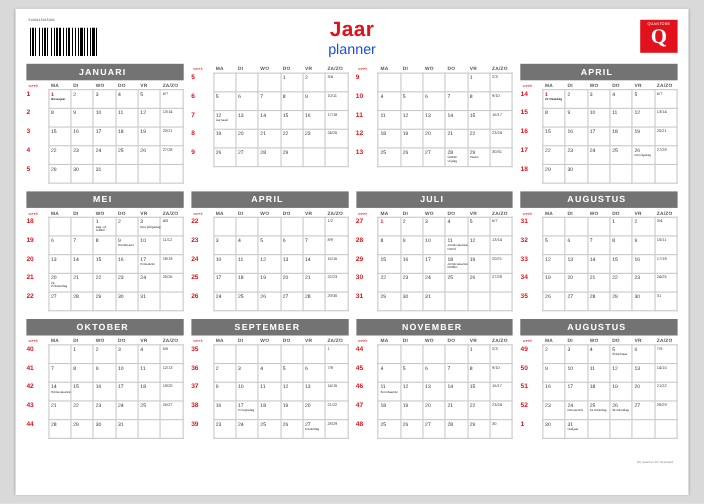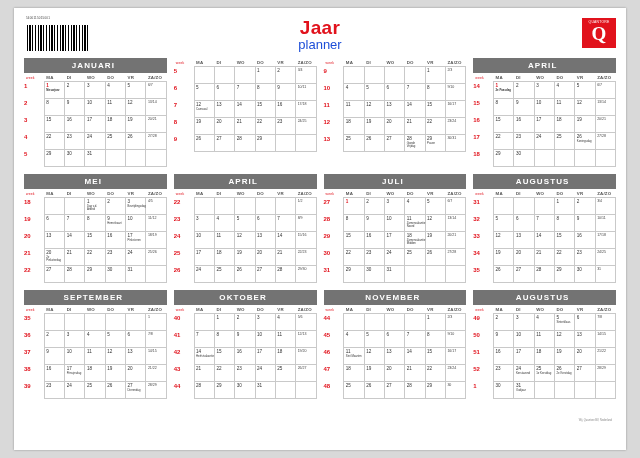--- a/index.html
+++ b/index.html
@@ -1068,244 +1068,244 @@
               </td>
               <td>
                 <span class="num">30</span>
               </td>
               <td class="wend">31</td>
             </tr>
           </tbody>
         </table>
       </div>
       <div class="month">
-        <div class="month-name">SEPTEMBER</div>
+        <div class="month-name">OKTOBER</div>
         <table class="cal">
           <thead>
             <tr>
               <th class="wk">week</th>
               <th>MA</th>
               <th>DI</th>
               <th>WO</th>
               <th>DO</th>
               <th>VR</th>
               <th class="we">ZA/ZO</th>
             </tr>
           </thead>
           <tbody>
             <tr>
-              <td class="wknum">35</td>
-              <td>
-                <span class="num"></span>
-              </td>
-              <td>
-                <span class="num"></span>
-              </td>
-              <td>
-                <span class="num"></span>
-              </td>
-              <td>
-                <span class="num"></span>
-              </td>
-              <td>
-                <span class="num"></span>
-              </td>
-              <td class="wend">1</td>
-            </tr>
-            <tr>
-              <td class="wknum">36</td>
+              <td class="wknum">40</td>
+              <td>
+                <span class="num"></span>
+              </td>
+              <td>
+                <span class="num">1</span>
+              </td>
               <td>
                 <span class="num">2</span>
               </td>
               <td>
                 <span class="num">3</span>
               </td>
               <td>
                 <span class="num">4</span>
               </td>
-              <td>
-                <span class="num">5</span>
-              </td>
-              <td>
-                <span class="num">6</span>
-              </td>
-              <td class="wend">7/8</td>
-            </tr>
-            <tr>
-              <td class="wknum">37</td>
+              <td class="wend">5/6</td>
+            </tr>
+            <tr>
+              <td class="wknum">41</td>
+              <td>
+                <span class="num">7</span>
+              </td>
+              <td>
+                <span class="num">8</span>
+              </td>
               <td>
                 <span class="num">9</span>
               </td>
               <td>
                 <span class="num">10</span>
               </td>
               <td>
                 <span class="num">11</span>
               </td>
-              <td>
-                <span class="num">12</span>
-              </td>
-              <td>
-                <span class="num">13</span>
-              </td>
-              <td class="wend">14/15</td>
-            </tr>
-            <tr>
-              <td class="wknum">38</td>
+              <td class="wend">12/13</td>
+            </tr>
+            <tr>
+              <td class="wknum">42</td>
+              <td>
+                <span class="num">14</span>
+                <span class="note">Herfstvakantie</span>
+              </td>
+              <td>
+                <span class="num">15</span>
+              </td>
               <td>
                 <span class="num">16</span>
               </td>
               <td>
                 <span class="num">17</span>
-                <span class="note">Prinsjesdag</span>
               </td>
               <td>
                 <span class="num">18</span>
               </td>
-              <td>
-                <span class="num">19</span>
-              </td>
-              <td>
-                <span class="num">20</span>
-              </td>
-              <td class="wend">21/22</td>
-            </tr>
-            <tr>
-              <td class="wknum">39</td>
+              <td class="wend">19/20</td>
+            </tr>
+            <tr>
+              <td class="wknum">43</td>
+              <td>
+                <span class="num">21</span>
+              </td>
+              <td>
+                <span class="num">22</span>
+              </td>
               <td>
                 <span class="num">23</span>
               </td>
               <td>
                 <span class="num">24</span>
               </td>
               <td>
                 <span class="num">25</span>
               </td>
-              <td>
-                <span class="num">26</span>
-              </td>
-              <td>
-                <span class="num">27</span>
-                <span class="note">Dierendag</span>
-              </td>
-              <td class="wend">28/29</td>
+              <td class="wend">26/27</td>
+            </tr>
+            <tr>
+              <td class="wknum">44</td>
+              <td>
+                <span class="num">28</span>
+              </td>
+              <td>
+                <span class="num">29</span>
+              </td>
+              <td>
+                <span class="num">30</span>
+              </td>
+              <td>
+                <span class="num">31</span>
+              </td>
+              <td>
+                <span class="num"></span>
+              </td>
+              <td class="wend"></td>
             </tr>
           </tbody>
         </table>
       </div>
       <div class="month">
-        <div class="month-name">OKTOBER</div>
+        <div class="month-name">SEPTEMBER</div>
         <table class="cal">
           <thead>
             <tr>
               <th class="wk">week</th>
               <th>MA</th>
               <th>DI</th>
               <th>WO</th>
               <th>DO</th>
               <th>VR</th>
               <th class="we">ZA/ZO</th>
             </tr>
           </thead>
           <tbody>
             <tr>
-              <td class="wknum">40</td>
-              <td>
-                <span class="num"></span>
-              </td>
-              <td>
-                <span class="num">1</span>
-              </td>
+              <td class="wknum">35</td>
+              <td>
+                <span class="num"></span>
+              </td>
+              <td>
+                <span class="num"></span>
+              </td>
+              <td>
+                <span class="num"></span>
+              </td>
+              <td>
+                <span class="num"></span>
+              </td>
+              <td>
+                <span class="num"></span>
+              </td>
+              <td class="wend">1</td>
+            </tr>
+            <tr>
+              <td class="wknum">36</td>
               <td>
                 <span class="num">2</span>
               </td>
               <td>
                 <span class="num">3</span>
               </td>
               <td>
                 <span class="num">4</span>
               </td>
-              <td class="wend">5/6</td>
-            </tr>
-            <tr>
-              <td class="wknum">41</td>
-              <td>
-                <span class="num">7</span>
-              </td>
-              <td>
-                <span class="num">8</span>
-              </td>
+              <td>
+                <span class="num">5</span>
+              </td>
+              <td>
+                <span class="num">6</span>
+              </td>
+              <td class="wend">7/8</td>
+            </tr>
+            <tr>
+              <td class="wknum">37</td>
               <td>
                 <span class="num">9</span>
               </td>
               <td>
                 <span class="num">10</span>
               </td>
               <td>
                 <span class="num">11</span>
               </td>
-              <td class="wend">12/13</td>
-            </tr>
-            <tr>
-              <td class="wknum">42</td>
-              <td>
-                <span class="num">14</span>
-                <span class="note">Herfstvakantie</span>
-              </td>
-              <td>
-                <span class="num">15</span>
-              </td>
+              <td>
+                <span class="num">12</span>
+              </td>
+              <td>
+                <span class="num">13</span>
+              </td>
+              <td class="wend">14/15</td>
+            </tr>
+            <tr>
+              <td class="wknum">38</td>
               <td>
                 <span class="num">16</span>
               </td>
               <td>
                 <span class="num">17</span>
+                <span class="note">Prinsjesdag</span>
               </td>
               <td>
                 <span class="num">18</span>
               </td>
-              <td class="wend">19/20</td>
-            </tr>
-            <tr>
-              <td class="wknum">43</td>
-              <td>
-                <span class="num">21</span>
-              </td>
-              <td>
-                <span class="num">22</span>
-              </td>
+              <td>
+                <span class="num">19</span>
+              </td>
+              <td>
+                <span class="num">20</span>
+              </td>
+              <td class="wend">21/22</td>
+            </tr>
+            <tr>
+              <td class="wknum">39</td>
               <td>
                 <span class="num">23</span>
               </td>
               <td>
                 <span class="num">24</span>
               </td>
               <td>
                 <span class="num">25</span>
               </td>
-              <td class="wend">26/27</td>
-            </tr>
-            <tr>
-              <td class="wknum">44</td>
-              <td>
-                <span class="num">28</span>
-              </td>
-              <td>
-                <span class="num">29</span>
-              </td>
-              <td>
-                <span class="num">30</span>
-              </td>
-              <td>
-                <span class="num">31</span>
-              </td>
-              <td>
-                <span class="num"></span>
-              </td>
-              <td class="wend"></td>
+              <td>
+                <span class="num">26</span>
+              </td>
+              <td>
+                <span class="num">27</span>
+                <span class="note">Dierendag</span>
+              </td>
+              <td class="wend">28/29</td>
             </tr>
           </tbody>
         </table>
       </div>
       <div class="month">
         <div class="month-name">NOVEMBER</div>
         <table class="cal">
           <thead>
             <tr>
               <th class="wk">week</th>

